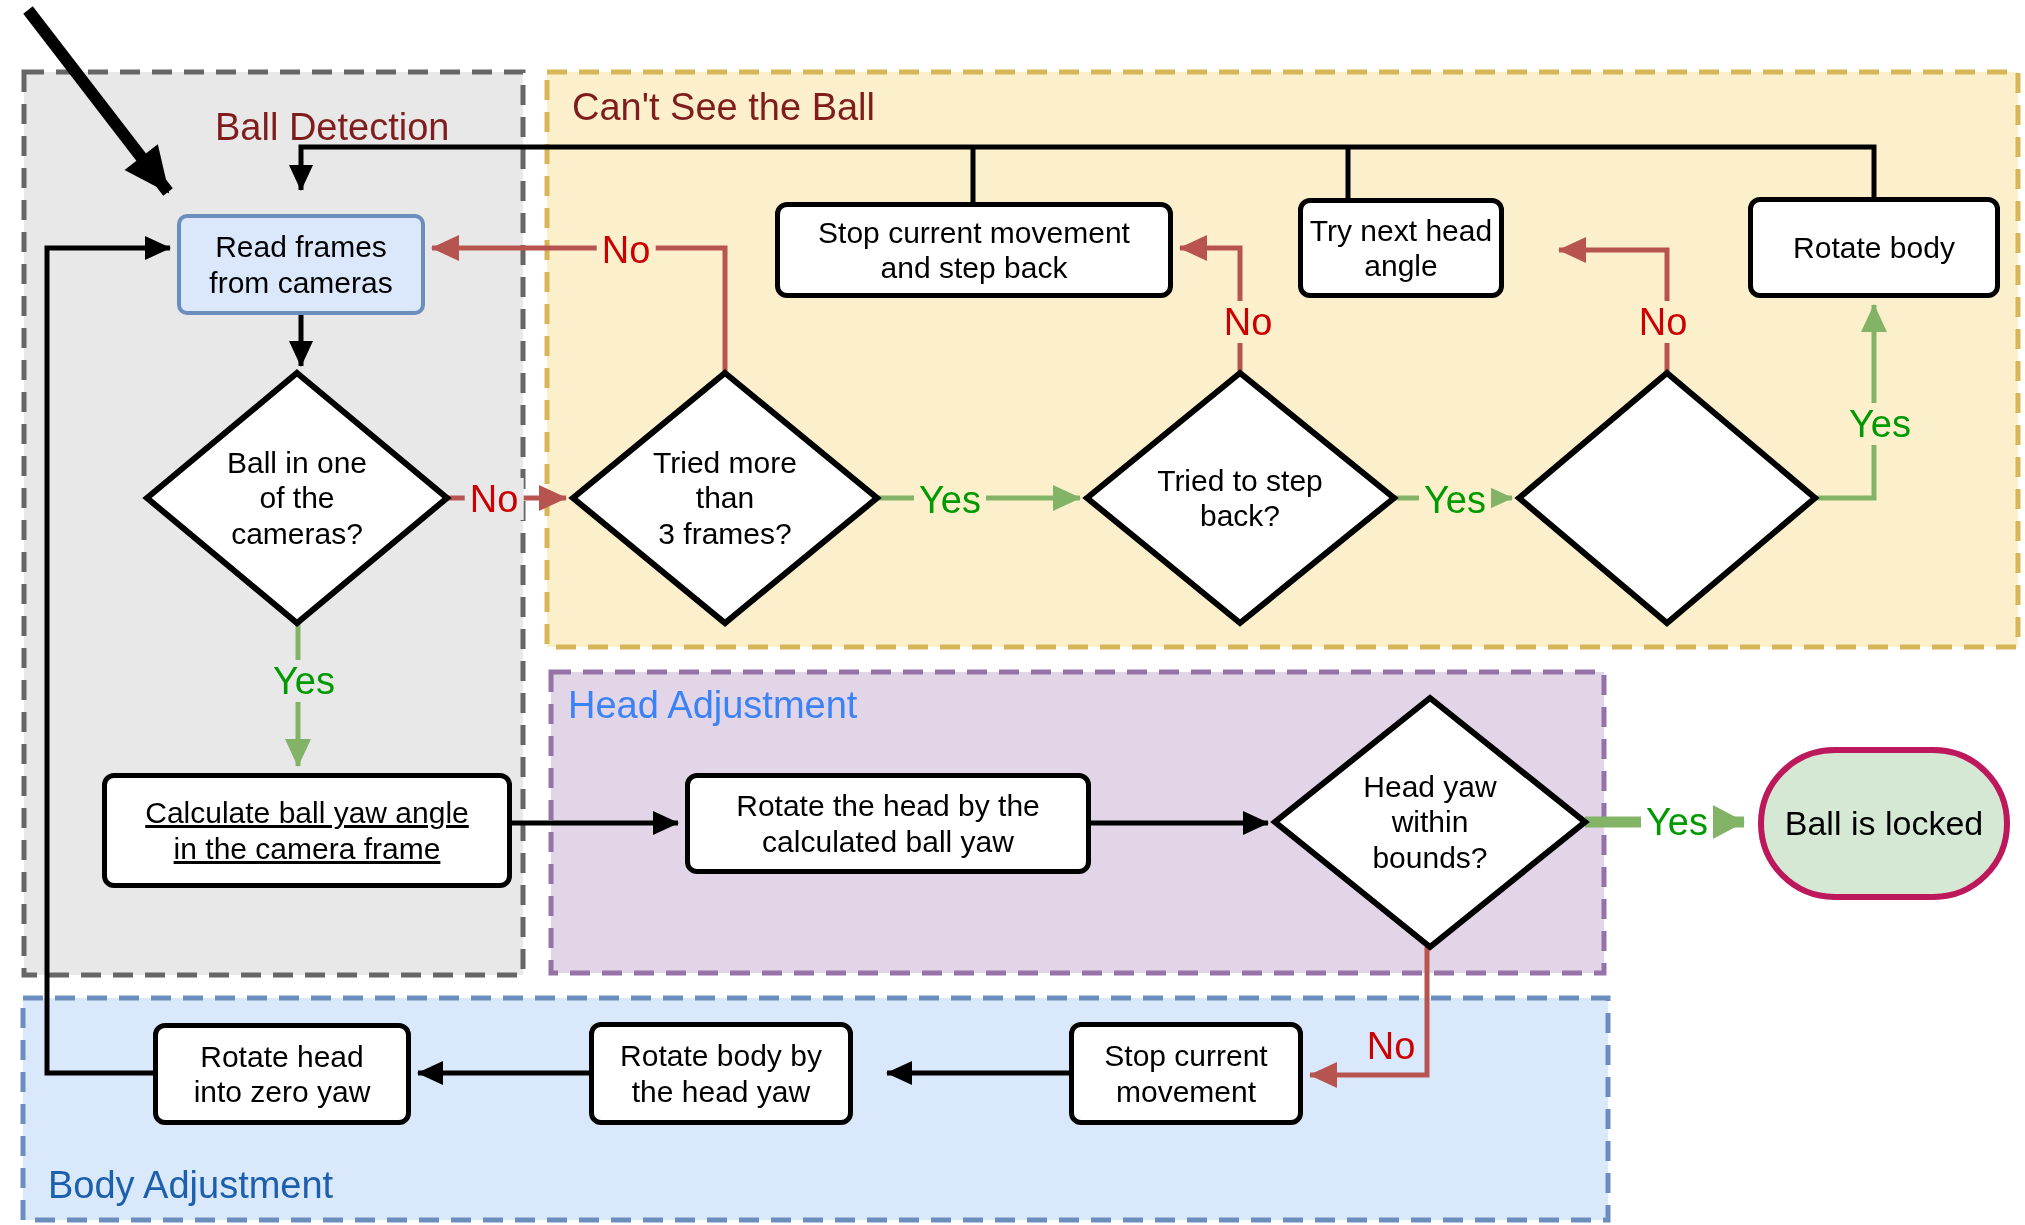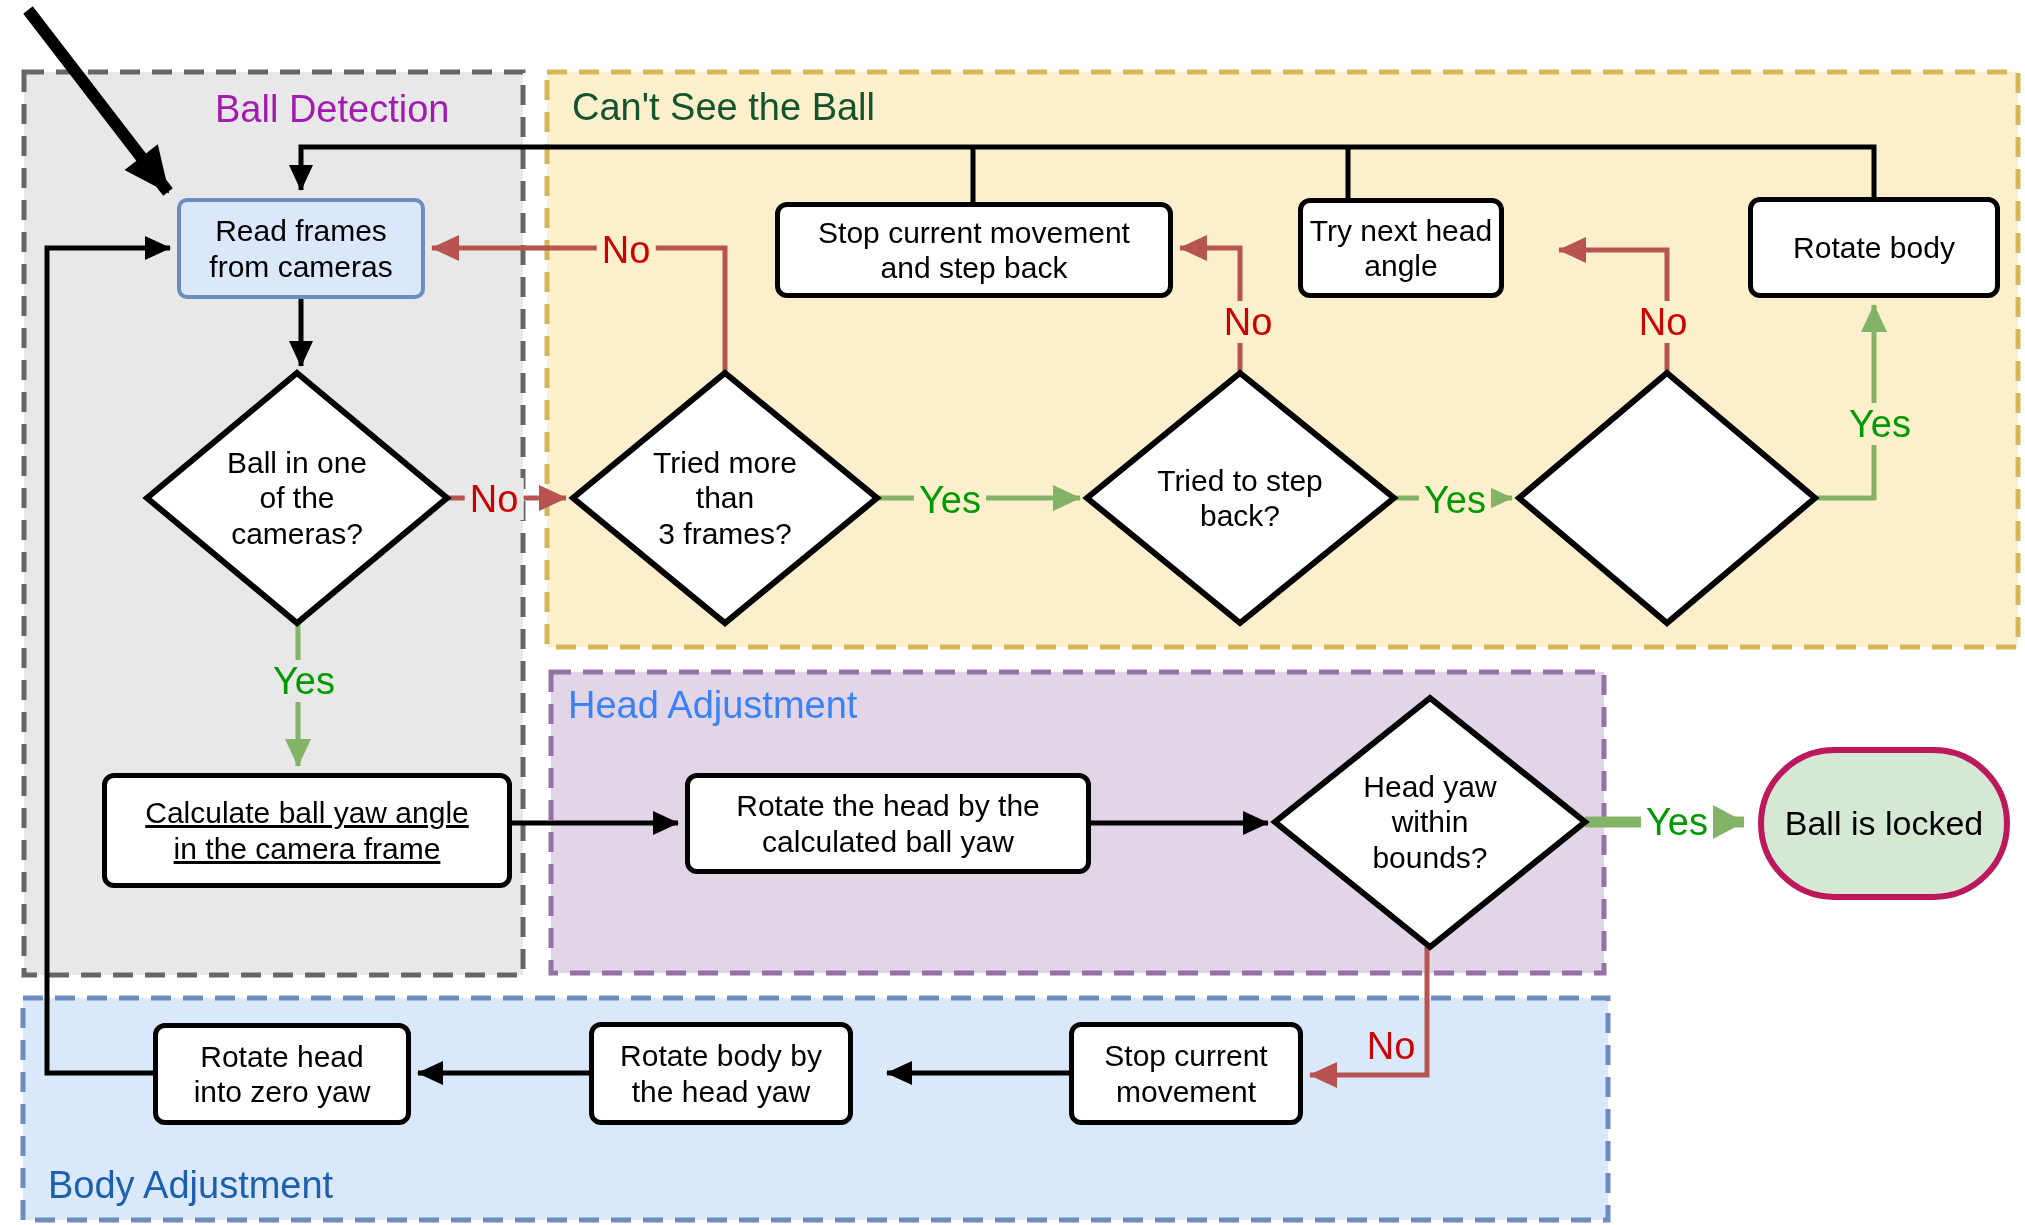--- a/index.html
+++ b/index.html
@@ -7,40 +7,40 @@
     position:relative;width:2025px;height:1225px;overflow:hidden;
     font-family:"Liberation Sans",sans-serif;background:#ffffff;
   }
   #wires{position:absolute;left:0;top:0;width:2025px;height:1225px;}
   .node{
     position:absolute;box-sizing:border-box;background:#ffffff;
     border:5px solid #000;border-radius:12px;
     display:flex;align-items:center;justify-content:center;text-align:center;
     font-size:30px;line-height:1.18;color:#000;white-space:pre-line;z-index:3;
   }
-  .node.start{background:#dbe8fb;border:4px solid #6c8ebf;border-radius:10px;}
+  .node.start{background:#dbe8fb;border:4px solid #6c8ebf;border-radius:10px;margin-top:16px;}
   .node.terminal{background:#d5e8d4;border:6px solid #be185d;border-radius:80px;font-size:34px;}
   .dlabel{
     position:absolute;display:flex;align-items:center;justify-content:center;
     text-align:center;font-size:30px;line-height:1.18;color:#000;
     white-space:pre-line;z-index:3;pointer-events:none;
   }
   .elabel{
     position:absolute;transform:translate(-50%,-50%);
     font-size:38px;line-height:1;padding:2px 5px;z-index:4;white-space:nowrap;
   }
   .elabel.no{color:#cc0000;}
   .elabel.yes{color:#009a00;}
   .bg-yellow{background:#fcf0cc;}
   .bg-gray{background:#e8e8e8;}
   .bg-white{background:#ffffff;}
   .bg-none{background:transparent;}
   .rtitle{position:absolute;font-size:38px;line-height:1;z-index:2;white-space:nowrap;}
-  .t-ball{color:#a21caf;}
-  .t-cant{color:#14532d;}
+  .t-ball{color:#7f1d1d;margin-top:18px;}
+  .t-cant{color:#7f1d1d;}
   .t-head{color:#3b82f6;}
   .t-body{color:#1b5fad;}
 </style>
 </head>
 <body>
 
 <div id="stage">
 
   <svg id="wires" viewBox="0 0 2025 1225" xmlns="http://www.w3.org/2000/svg">
     <defs>

